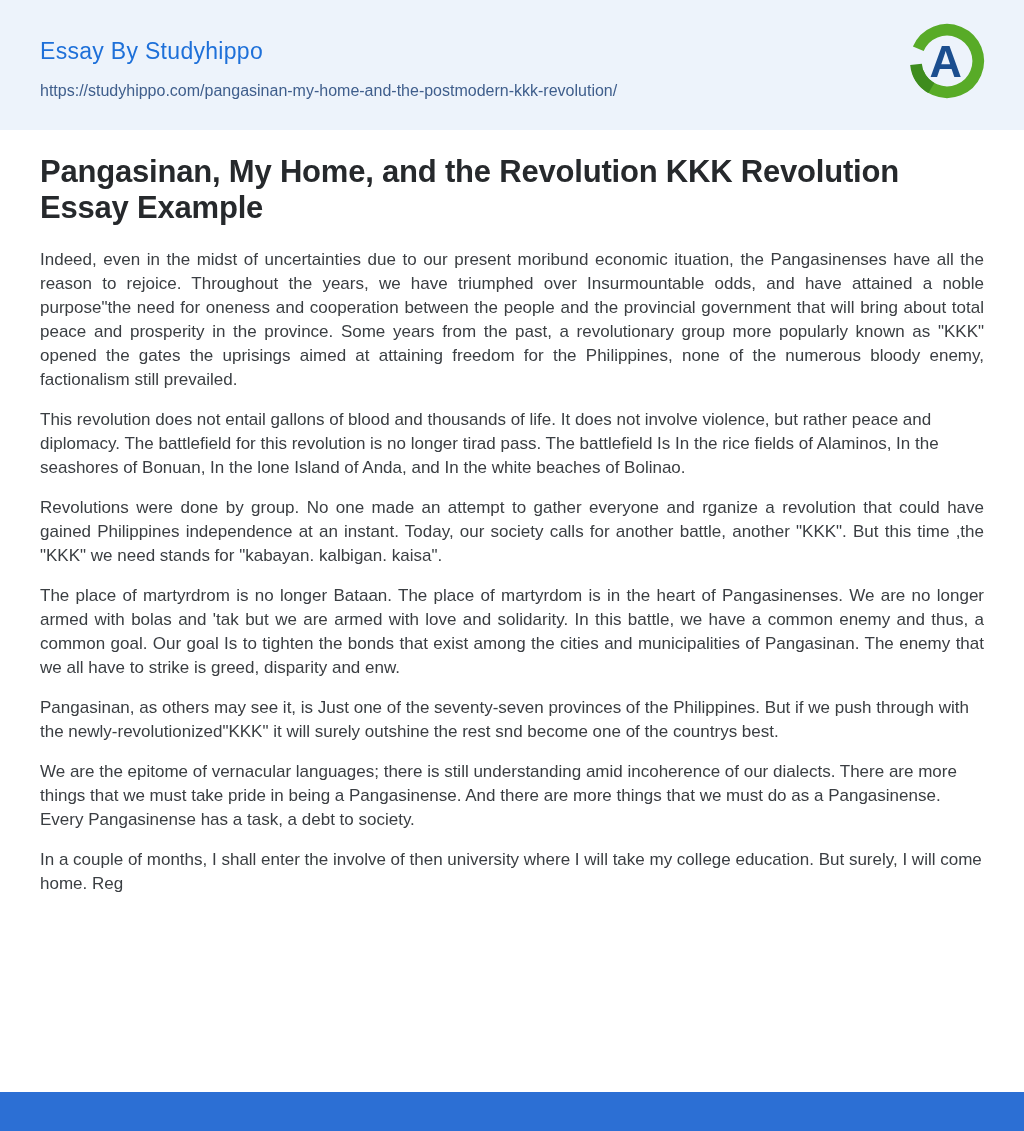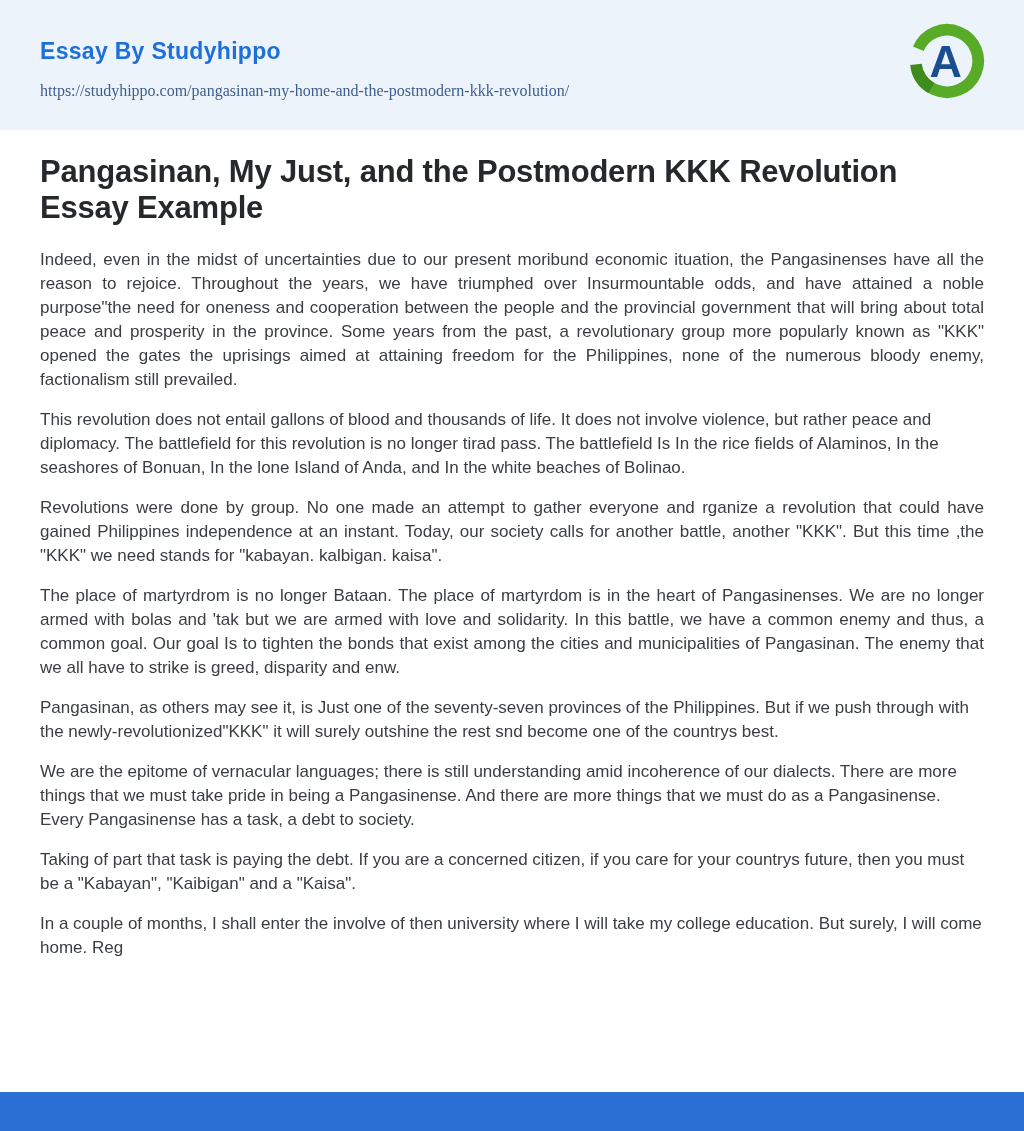--- a/index.html
+++ b/index.html
@@ -16,31 +16,30 @@
     overflow: hidden;
   }
   .site-header {
     background: var(--header-bg, #edf3fb);
     padding: 38px 140px 30px 40px;
     position: relative;
   }
   .site-title {
     color: var(--accent-blue, #1e70d9);
     font-size: 23px;
-    font-weight: 700;
+    font-weight: 400;
     letter-spacing: 0.3px;
   }
   .page-url {
     display: block;
     margin-top: 17px;
     color: var(--url-color, #3f5e8c);
     font-size: 16px;
     text-decoration: none;
     cursor: pointer;
-    font-family: Liberation Serif, serif;
   }
   .logo {
     position: absolute;
     top: 22px;
     right: 38px;
     width: 78px;
     height: 78px;
   }
   .ring { stroke: var(--logo-green, #58ab27); }
   .ring-shade { stroke: var(--logo-green-dark, #3e8c1e); }
@@ -89,27 +88,26 @@
     <div class="logo">
       <svg viewBox="0 0 80 80" width="78" height="78">
         <circle class="ring" cx="40" cy="40" r="32" fill="none" stroke-width="12" stroke-dasharray="176 25" transform="rotate(203 40 40)"></circle>
         <circle class="ring-shade" cx="40" cy="40" r="32" fill="none" stroke-width="12" stroke-dasharray="30 171" transform="rotate(120 40 40)"></circle>
         <text class="logo-letter" x="22" y="56">A</text>
       </svg>
     </div>
   </header>
 
   <main class="content">
-    <h1 class="essay-title">Pangasinan, My Just, and the Postmodern KKK Revolution Essay Example</h1>
+    <h1 class="essay-title">Pangasinan, My Home, and the Revolution KKK Revolution Essay Example</h1>
 
     <p class="para justify">Indeed, even in the midst of uncertainties due to our present moribund economic ituation, the Pangasinenses have all the reason to rejoice. Throughout the years, we have triumphed over Insurmountable odds, and have attained a noble purpose"the need for oneness and cooperation between the people and the provincial government that will bring about total peace and prosperity in the province. Some years from the past, a revolutionary group more popularly known as "KKK" opened the gates the uprisings aimed at attaining freedom for the Philippines, none of the numerous bloody enemy, factionalism still prevailed.</p>
     <p class="para">This revolution does not entail gallons of blood and thousands of life. It does not involve violence, but rather peace and diplomacy. The battlefield for this revolution is no longer tirad pass. The battlefield Is In the rice fields of Alaminos, In the seashores of Bonuan, In the lone Island of Anda, and In the white beaches of Bolinao.</p>
     <p class="para justify">Revolutions were done by group. No one made an attempt to gather everyone and rganize a revolution that could have gained Philippines independence at an instant. Today, our society calls for another battle, another "KKK". But this time ,the "KKK" we need stands for "kabayan. kalbigan. kaisa".</p>
     <p class="para justify">The place of martyrdrom is no longer Bataan. The place of martyrdom is in the heart of Pangasinenses. We are no longer armed with bolas and 'tak but we are armed with love and solidarity. In this battle, we have a common enemy and thus, a common goal. Our goal Is to tighten the bonds that exist among the cities and municipalities of Pangasinan. The enemy that we all have to strike is greed, disparity and enw.</p>
     <p class="para">Pangasinan, as others may see it, is Just one of the seventy-seven provinces of the Philippines. But if we push through with the newly-revolutionized"KKK" it will surely outshine the rest snd become one of the countrys best.</p>
     <p class="para">We are the epitome of vernacular languages; there is still understanding amid incoherence of our dialects. There are more things that we must take pride in being a Pangasinense. And there are more things that we must do as a Pangasinense. Every Pangasinense has a task, a debt to society.</p>
-    <p class="para">Taking of part that task is paying the debt. If you are a concerned citizen, if you care for your countrys future, then you must be a "Kabayan", "Kaibigan" and a "Kaisa".</p>
     <p class="para">In a couple of months, I shall enter the involve of then university where I will take my college education. But surely, I will come home. Reg</p>
   </main>
 
   <footer class="footer-bar"></footer>
 
 </div>
 
 </body></html>

